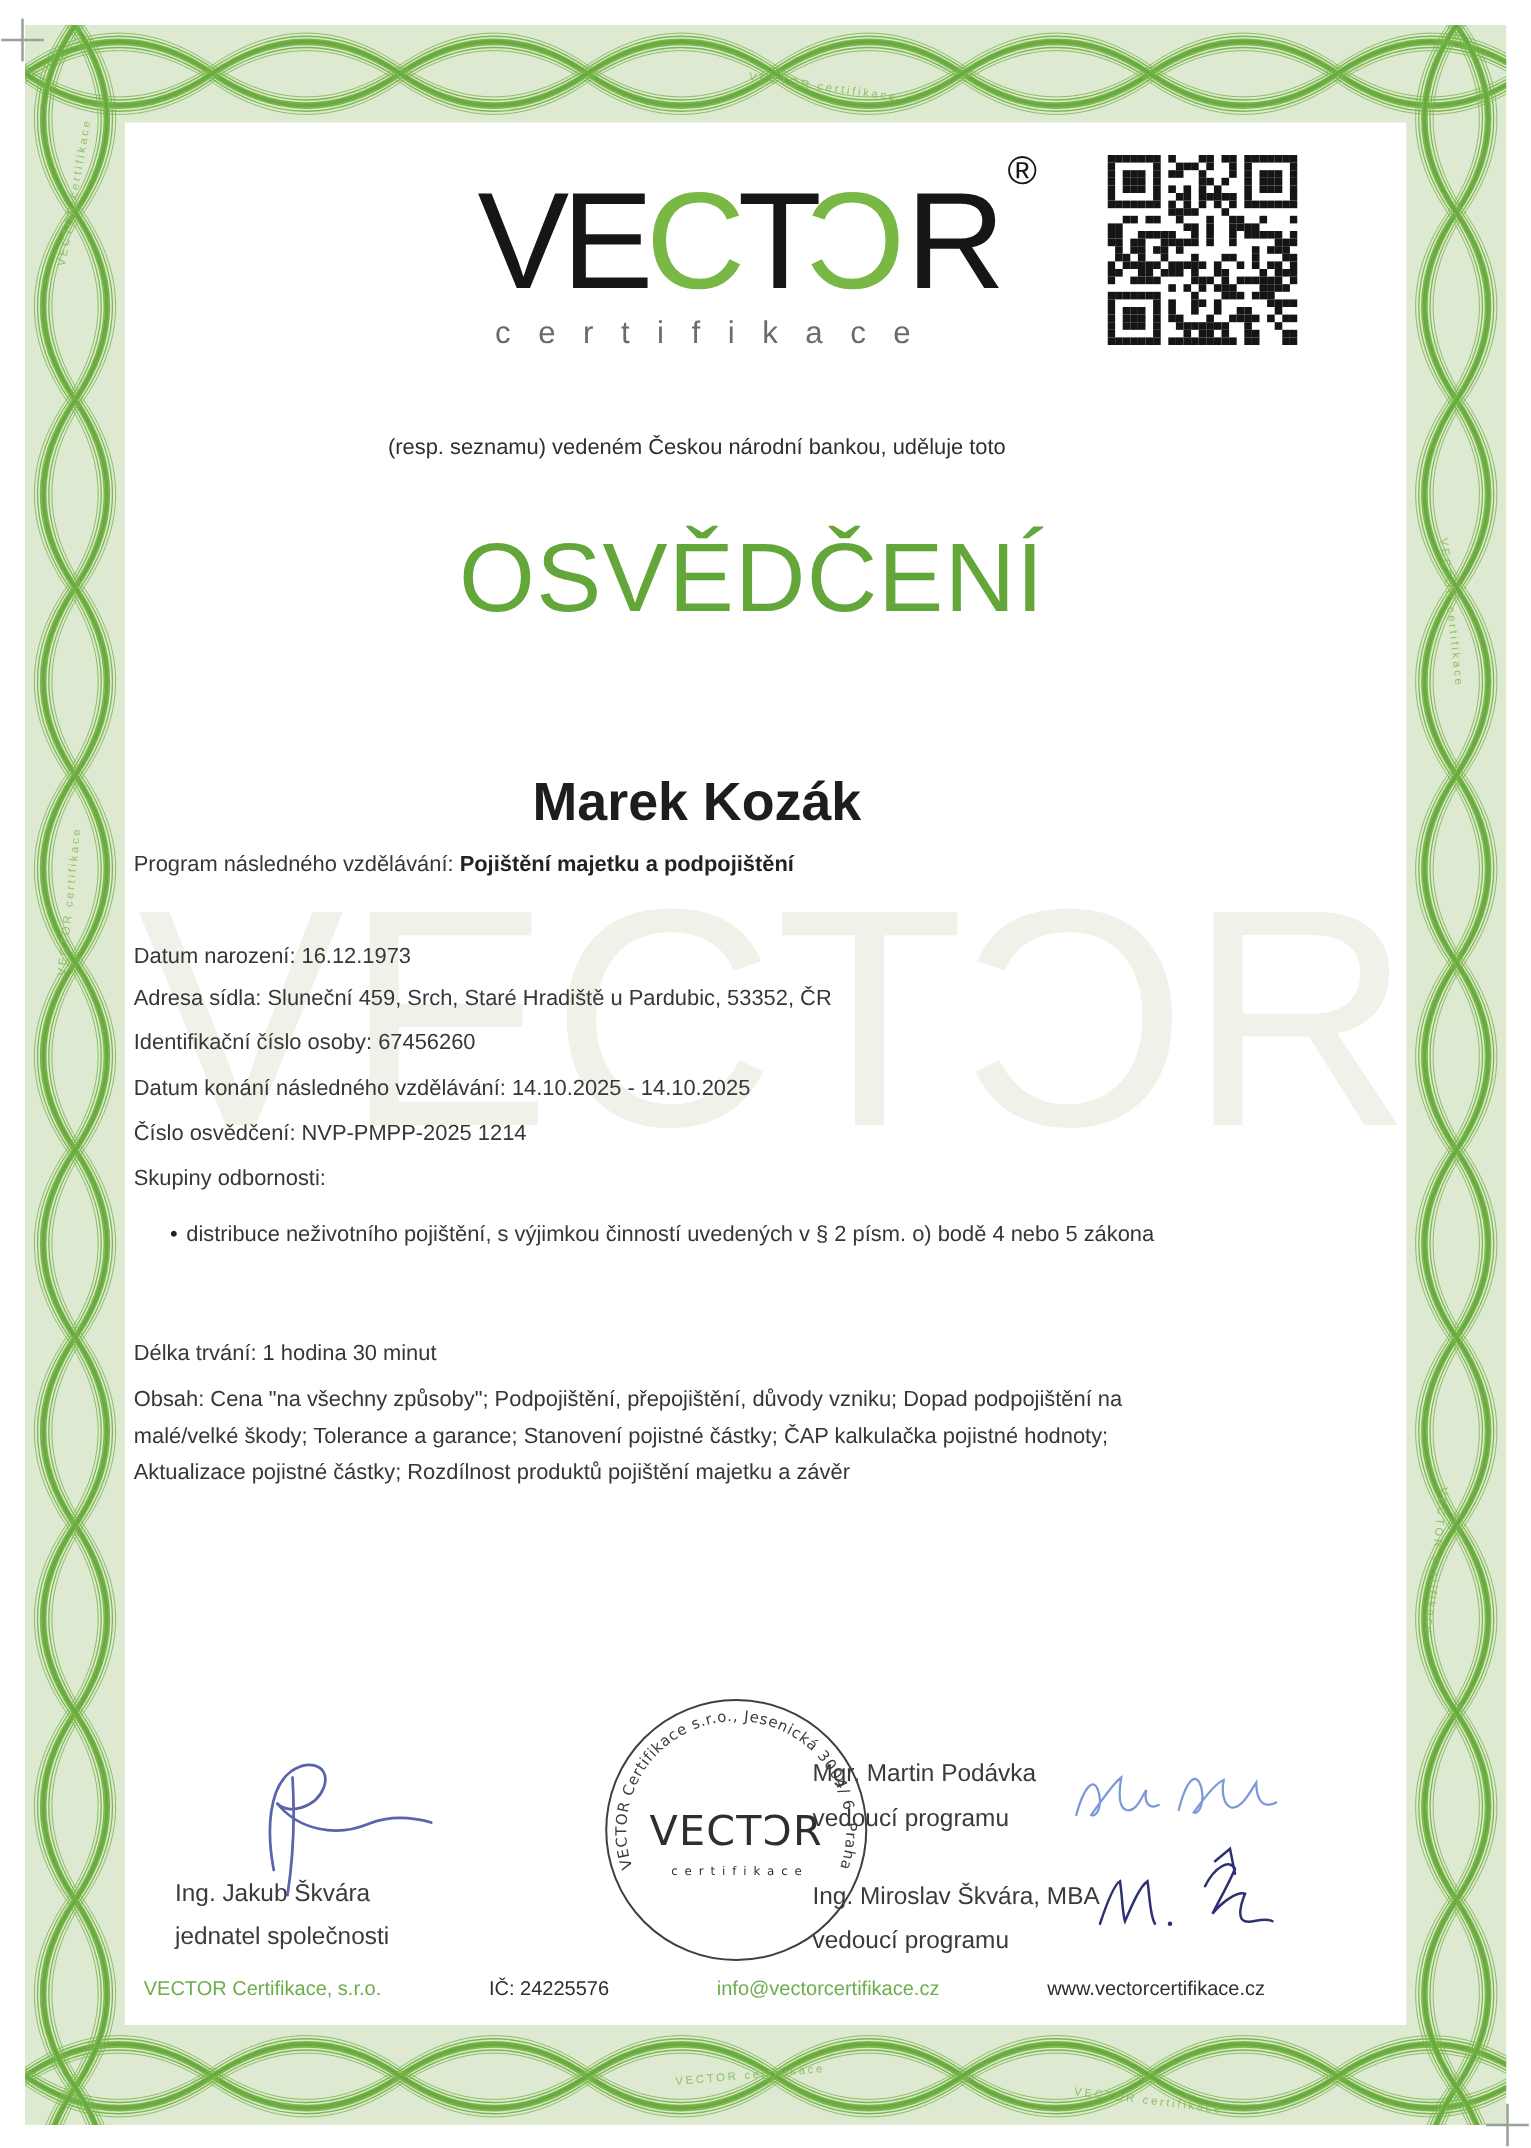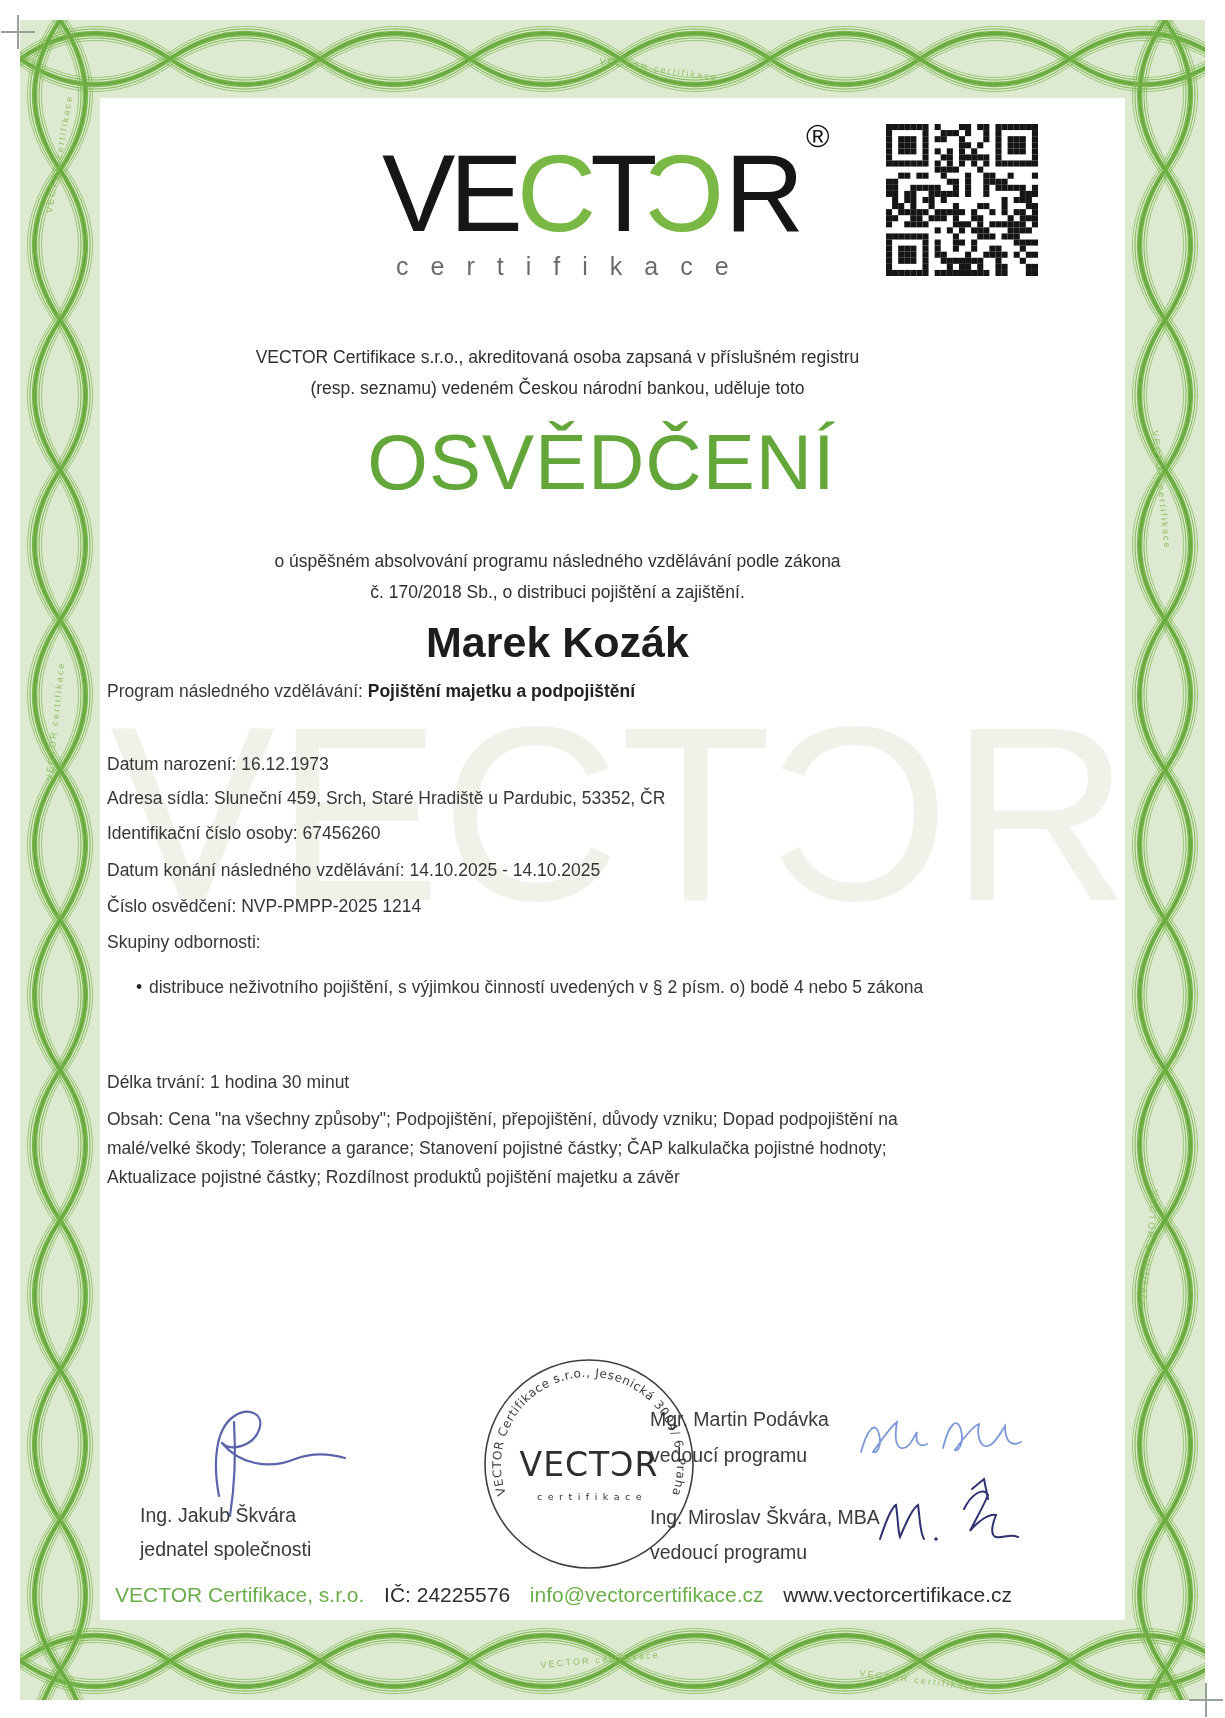--- a/index.html
+++ b/index.html
@@ -50,21 +50,21 @@
   .content-block{position:absolute;left:107px;top:1105px;width:1015px;z-index:2;
                  font-size:17.5px;line-height:29px;color:#363636;}
 
   
   .sig-name{position:absolute;z-index:2;font-size:19.5px;color:#3a3a3a;}
   .sig-svg{position:absolute;z-index:2;}
   .stamp{position:absolute;left:473px;top:1348px;width:232px;height:232px;z-index:2;}
 
   
   .footer{position:absolute;left:115px;top:1583px;width:897px;z-index:2;display:flex;
-          justify-content:space-between;align-items:baseline;font-size:21px;color:#2e2e2e;}
+          justify-content:space-between;align-items:baseline;font-size:16px;color:#2e2e2e;}
   .footer .green{color:#6bad4a;}
 </style>
 </head>
 <body>
 
 <div class="page">
 
   <svg width="0" height="0" style="position:absolute" aria-hidden="true">
     <defs>
       <path id="wA" d="M0 40 C50 6 100 6 150 40 S250 74 300 40" fill="none"></path>
@@ -456,30 +456,25 @@
         <rect x="90" y="144" width="6" height="6"></rect>
         <rect x="96" y="144" width="6" height="6"></rect>
         <rect x="108" y="144" width="6" height="6"></rect>
         <rect x="114" y="144" width="6" height="6"></rect>
         <rect x="138" y="144" width="6" height="6"></rect>
         <rect x="144" y="144" width="6" height="6"></rect>
       </svg>
   </div>
 
   <div class="centered org-lines">
-    <div>VECTOR Certifikace s.r.o., akreditovaná osoba zapsaná v příslušném registru</div>
     <div>(resp. seznamu) vedeném Českou národní bankou, uděluje toto</div>
   </div>
 
   <div class="centered cert-title">OSVĚDČENÍ</div>
 
-  <div class="centered sub-lines">
-    <div>o úspěšném absolvování programu následného vzdělávání podle zákona</div>
-    <div>č. 170/2018 Sb., o distribuci pojištění a zajištění.</div>
-  </div>
 
   <div class="centered recipient">Marek Kozák</div>
 
   <div class="line" style="top:680px"><span>Program následného vzdělávání: </span><b>Pojištění majetku a podpojištění</b></div>
   <div class="line" style="top:753px">Datum narození: 16.12.1973</div>
   <div class="line" style="top:787px">Adresa sídla: Sluneční 459, Srch, Staré Hradiště u Pardubic, 53352, ČR</div>
   <div class="line" style="top:822px">Identifikační číslo osoby: 67456260</div>
   <div class="line" style="top:859px">Datum konání následného vzdělávání: 14.10.2025 - 14.10.2025</div>
   <div class="line" style="top:895px">Číslo osvědčení: NVP-PMPP-2025 1214</div>
   <div class="line" style="top:931px">Skupiny odbornosti:</div>

